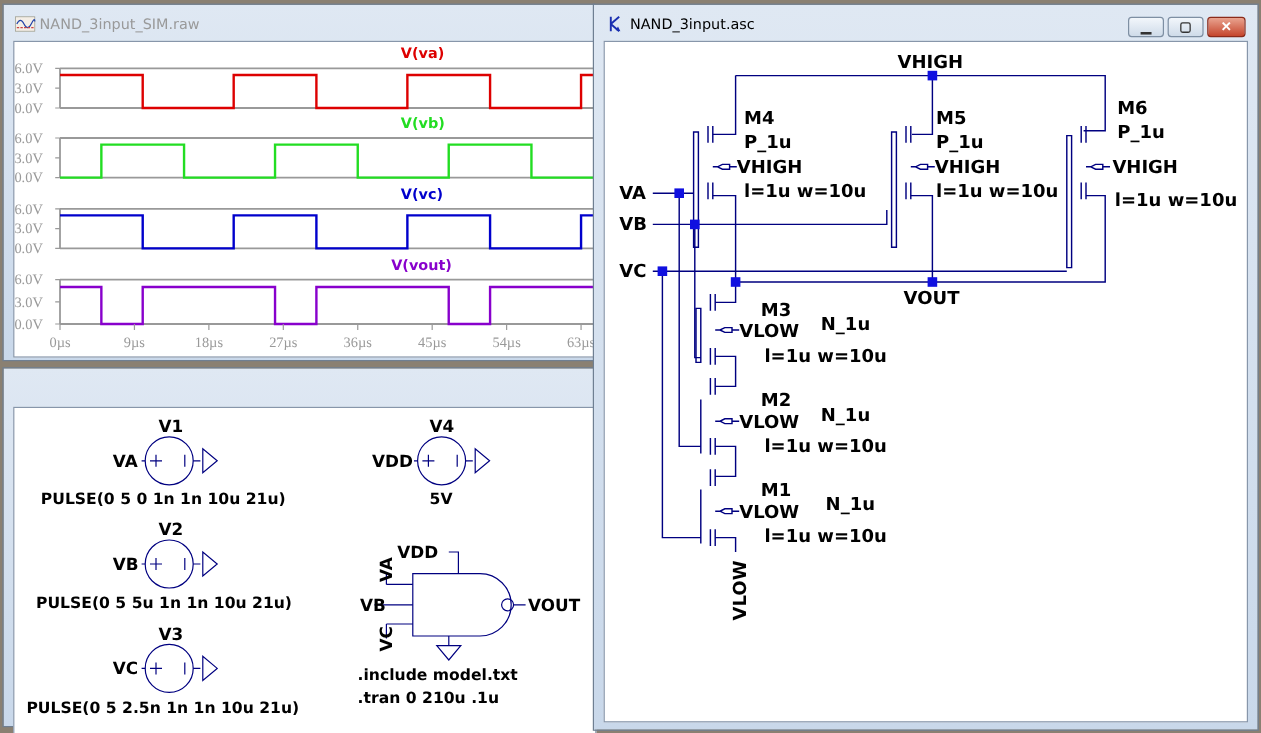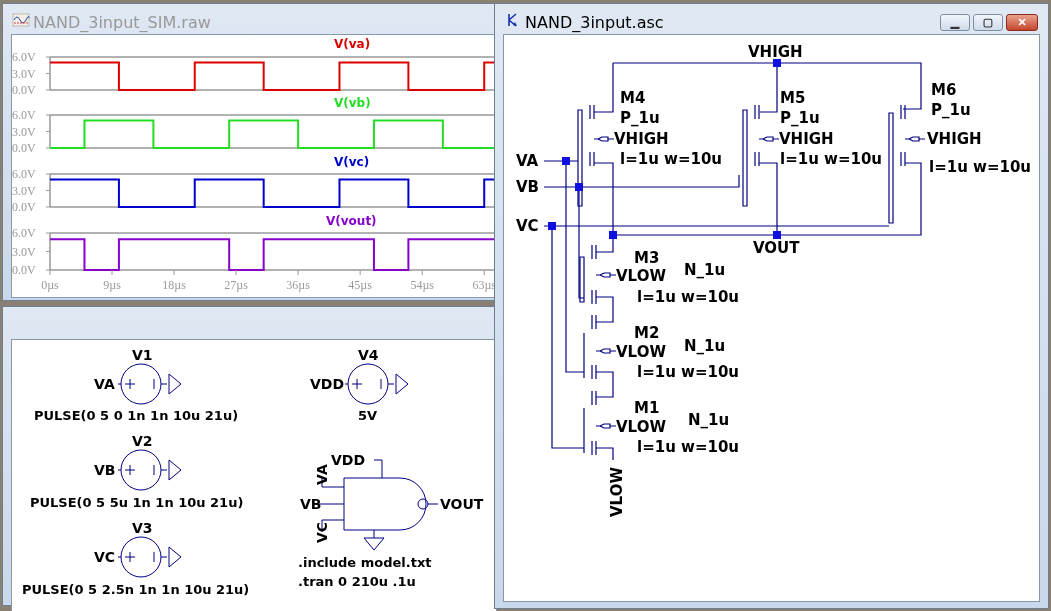--- a/index.html
+++ b/index.html
@@ -1,19 +1,19 @@
 <!DOCTYPE html>
 <html><head>
 <meta charset="utf-8">
 <style>
   html,body{margin:0;padding:0;}
   body{width:1051px;height:611px;position:relative;overflow:hidden;background:#8a8072;font-family:"Liberation Sans",sans-serif;}
   .win{position:absolute;background:linear-gradient(#dfe8f3,#c9d8ea);border:1px solid #6f7f92;box-sizing:border-box;}
   .win .titlebar{position:absolute;left:0;right:0;top:0;height:28px;}
-  .win .title{position:absolute;left:30px;top:9px;font-size:16px;color:#999;font-family:"DejaVu Sans",sans-serif;}
+  .win .title{position:absolute;left:30px;top:9px;font-size:12px;color:#999;font-family:"DejaVu Sans",sans-serif;}
   .win.active .title{color:#000;}
   .win .ticon{position:absolute;left:9px;top:8px;width:18px;height:16px;}
   .client{position:absolute;background:#fff;border:1px solid #8796aa;box-sizing:border-box;overflow:hidden;}
   svg text{font-family:"DejaVu Sans",sans-serif;font-weight:bold;}
   .ctrl{position:absolute;top:10px;height:17px;border:1px solid #7e8fa3;border-radius:3px;box-sizing:border-box;background:linear-gradient(#f2f6fb,#cfdbe9);}
   .ctrl.close{background:linear-gradient(#e9a38f,#c5452c);border-color:#8b2a1a;}
   .ctrl .glyph{position:absolute;left:0;right:0;top:1px;text-align:center;font-size:11px;color:#333;font-weight:bold;}
   .ctrl.close .glyph{color:#fff;}
   .axislbl{font-family:"Liberation Serif",serif;font-weight:normal;}
 </style>

